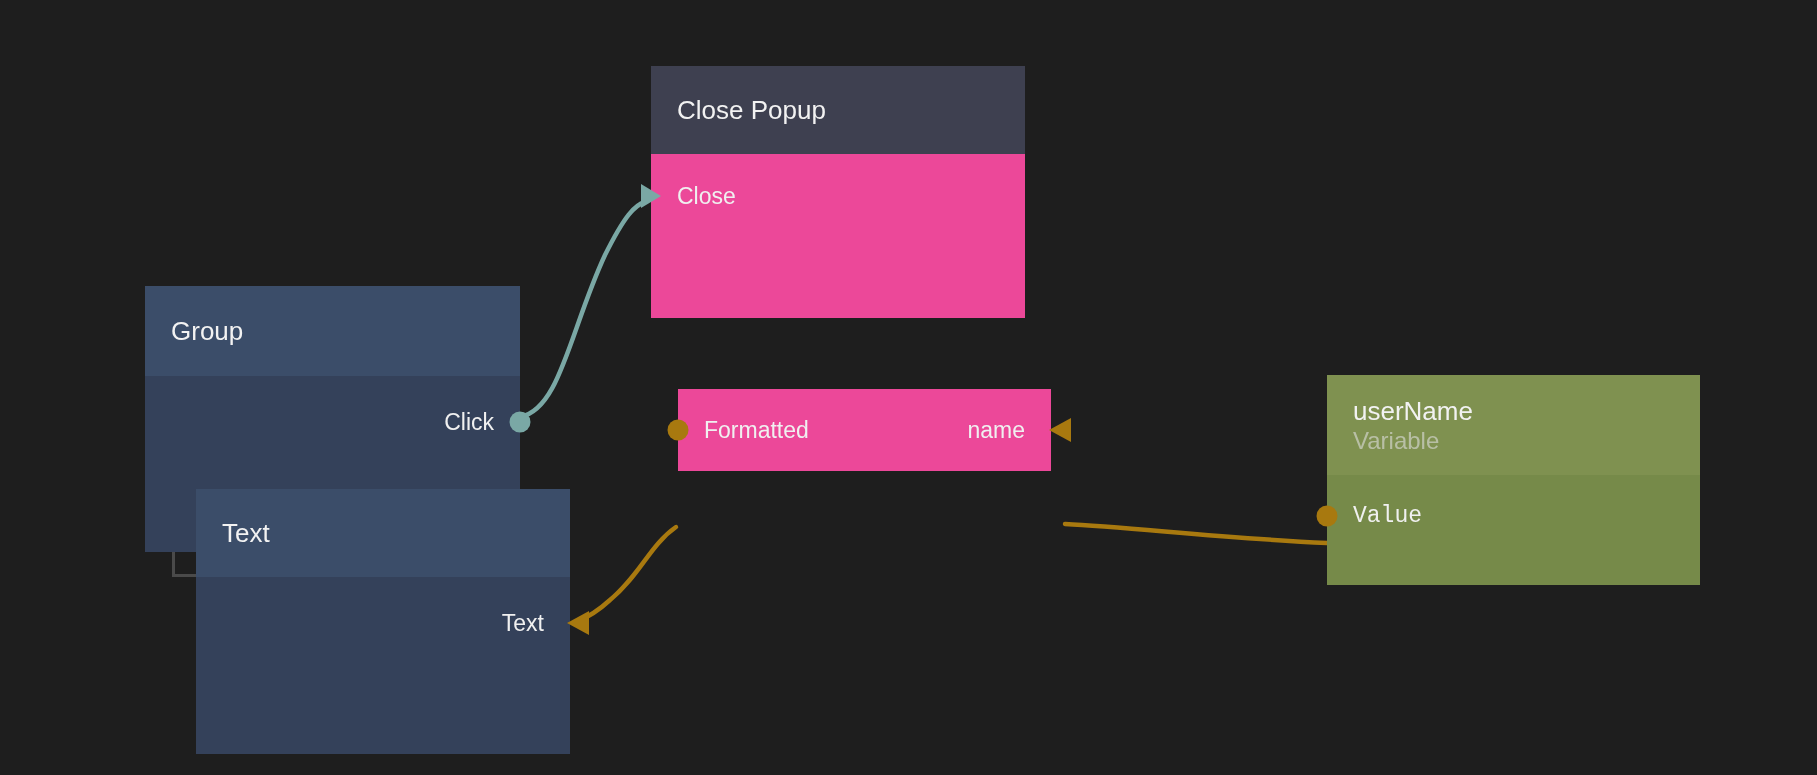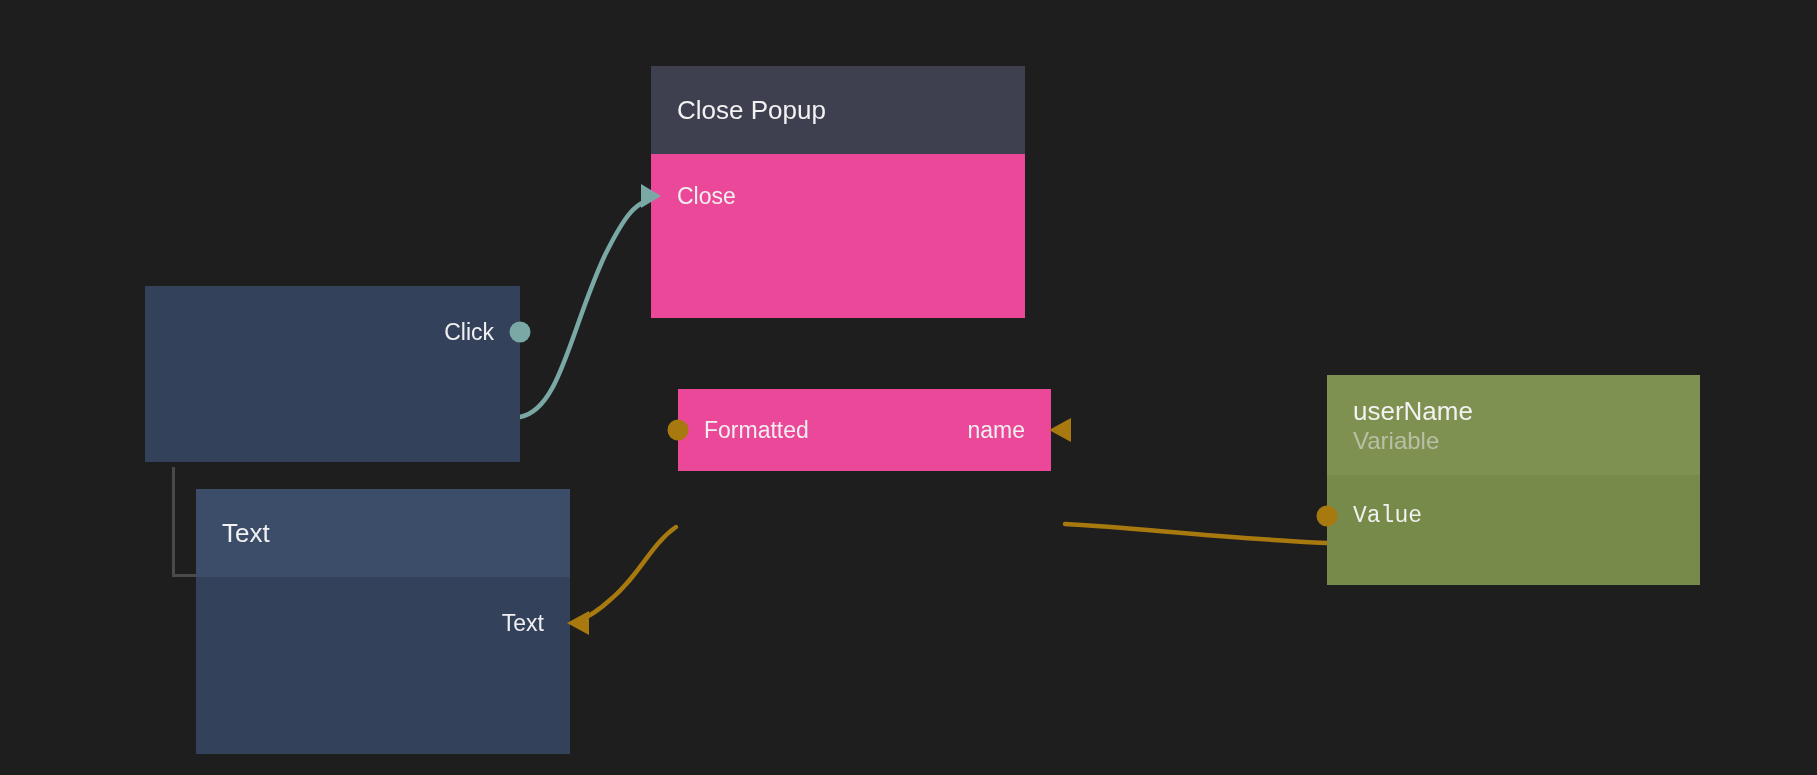--- a/index.html
+++ b/index.html
@@ -146,20 +146,23 @@
     </div>
     <div class="node-body" style="height:164px;">
       <div class="pin-row" style="height:84px;">
         <span class="pin pin-arrow exec" style="left:0px;"></span>
         <span class="pin-label">Close</span>
       </div>
     </div>
   </div>
 
   <div class="node blue" style="left:145px; top:286px; width:375px;">
+    <div class="node-header" style="height:90px;">
+      <div class="node-title">Group</div>
+    </div>
     <div class="node-body" style="height:176px;">
       <div class="pin-row" style="height:92px;">
         <span class="pin-label right">Click</span>
         <span class="pin pin-dot exec" style="left:375px;"></span>
       </div>
     </div>
   </div>
 
   <div class="node blue" style="left:196px; top:489px; width:374px;">
     <div class="node-header" style="height:88px;">

